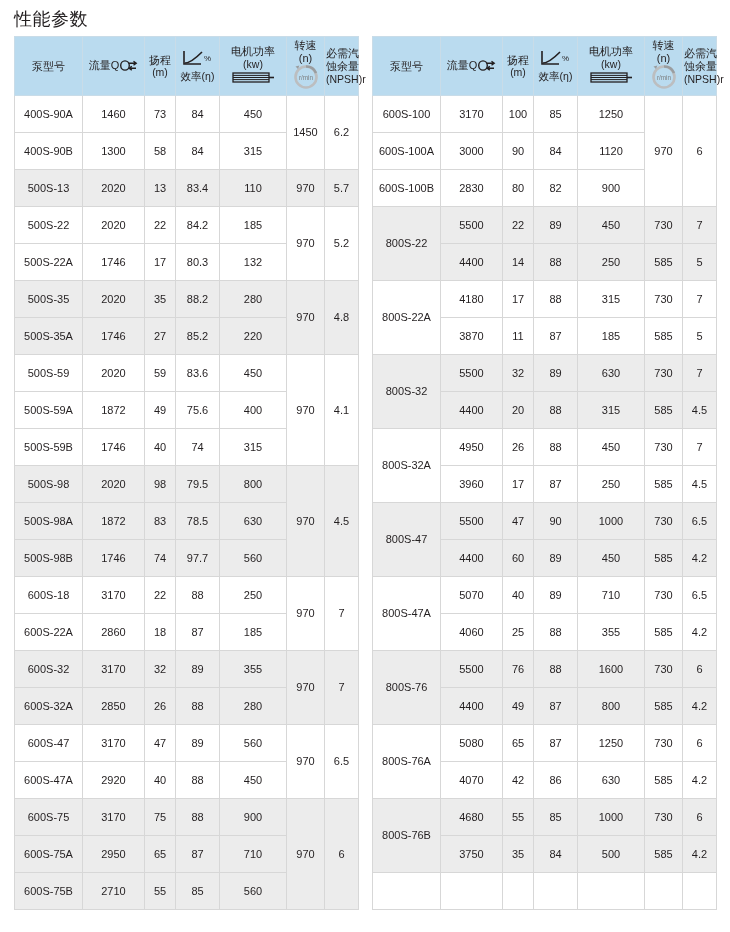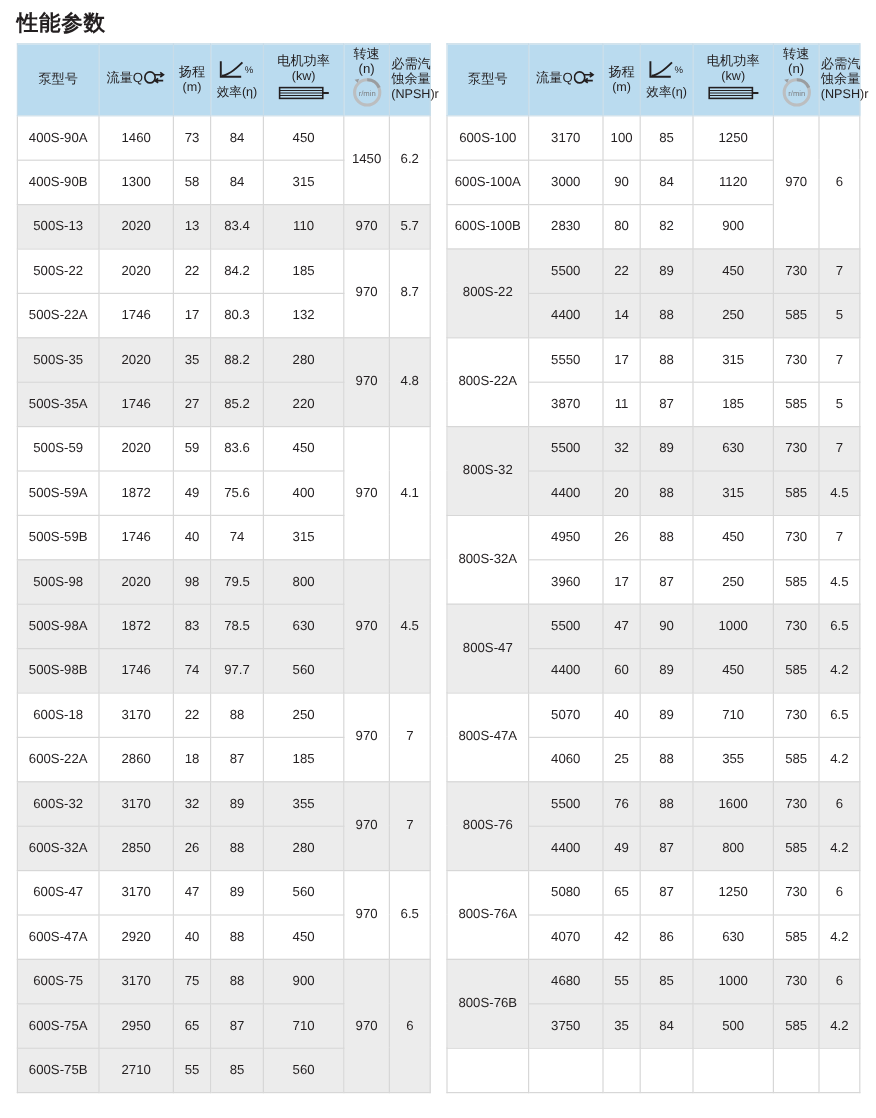--- a/index.html
+++ b/index.html
@@ -15,21 +15,21 @@
     overflow: hidden;
   }
   .page {
     position: relative;
     width: 730px;
     height: 932px;
     box-sizing: border-box;
   }
   .page-title {
     font-size: 18px;
-    font-weight: bold;
+    font-weight: normal;
     color: #231f20;
     padding: 8px 0 6px 14px;
     letter-spacing: 0.5px;
     line-height: 22px;
   }
   .tables-wrap {
     display: flex;
     align-items: flex-start;
     padding: 0 0 0 14px;
   }
@@ -197,21 +197,21 @@
               <td class="shade">970</td>
               <td class="shade">5.7</td>
             </tr>
             <tr>
               <td>500S-22</td>
               <td>2020</td>
               <td>22</td>
               <td>84.2</td>
               <td>185</td>
               <td rowspan="2">970</td>
-              <td rowspan="2">8.7</td>
+              <td rowspan="2">5.2</td>
             </tr>
             <tr>
               <td>500S-22A</td>
               <td>1746</td>
               <td>17</td>
               <td>80.3</td>
               <td>132</td>
             </tr>
             <tr class="shade">
               <td class="shade">500S-35</td>
@@ -450,21 +450,21 @@
             <tr class="shade">
               <td class="shade">4400</td>
               <td class="shade">14</td>
               <td class="shade">88</td>
               <td class="shade">250</td>
               <td class="shade">585</td>
               <td class="shade">5</td>
             </tr>
             <tr>
               <td rowspan="2">800S-22A</td>
-              <td>5550</td>
+              <td>4180</td>
               <td>17</td>
               <td>88</td>
               <td>315</td>
               <td>730</td>
               <td>7</td>
             </tr>
             <tr>
               <td>3870</td>
               <td>11</td>
               <td>87</td>

